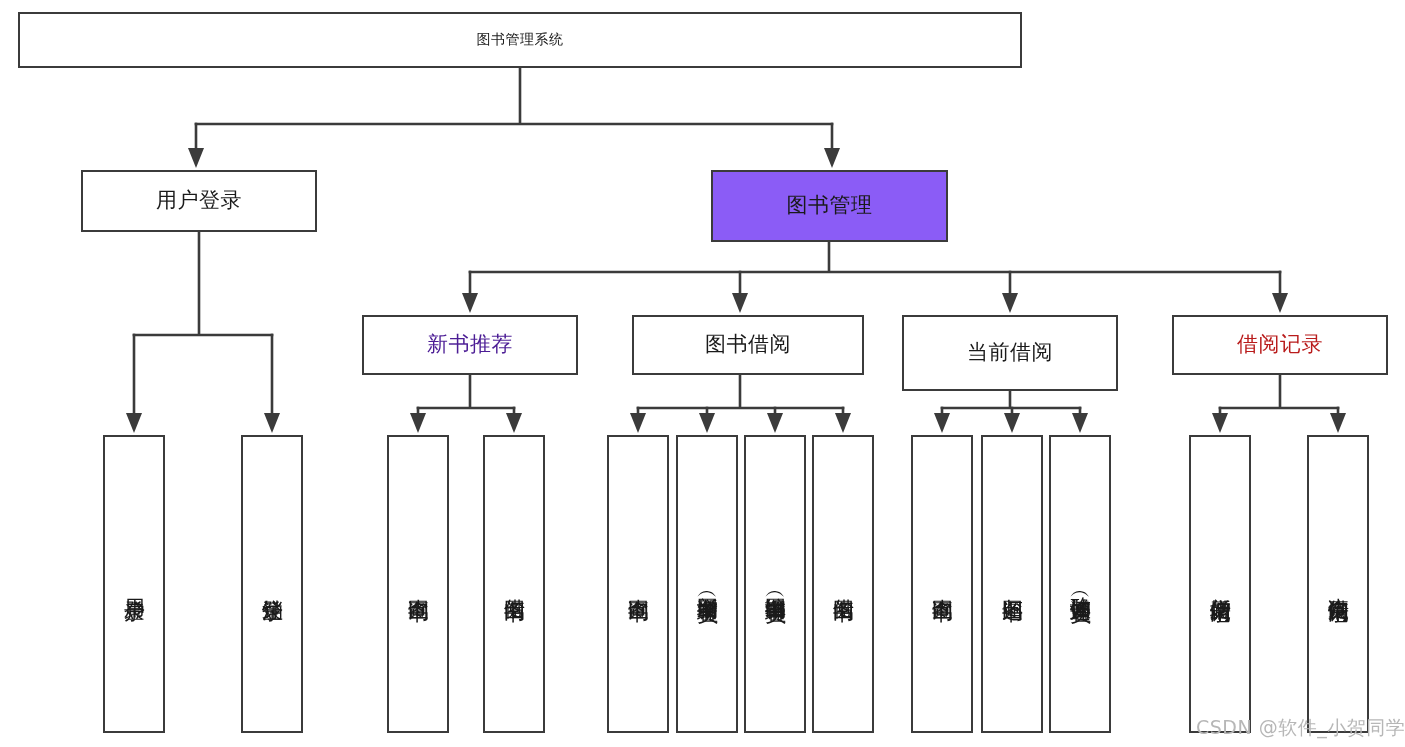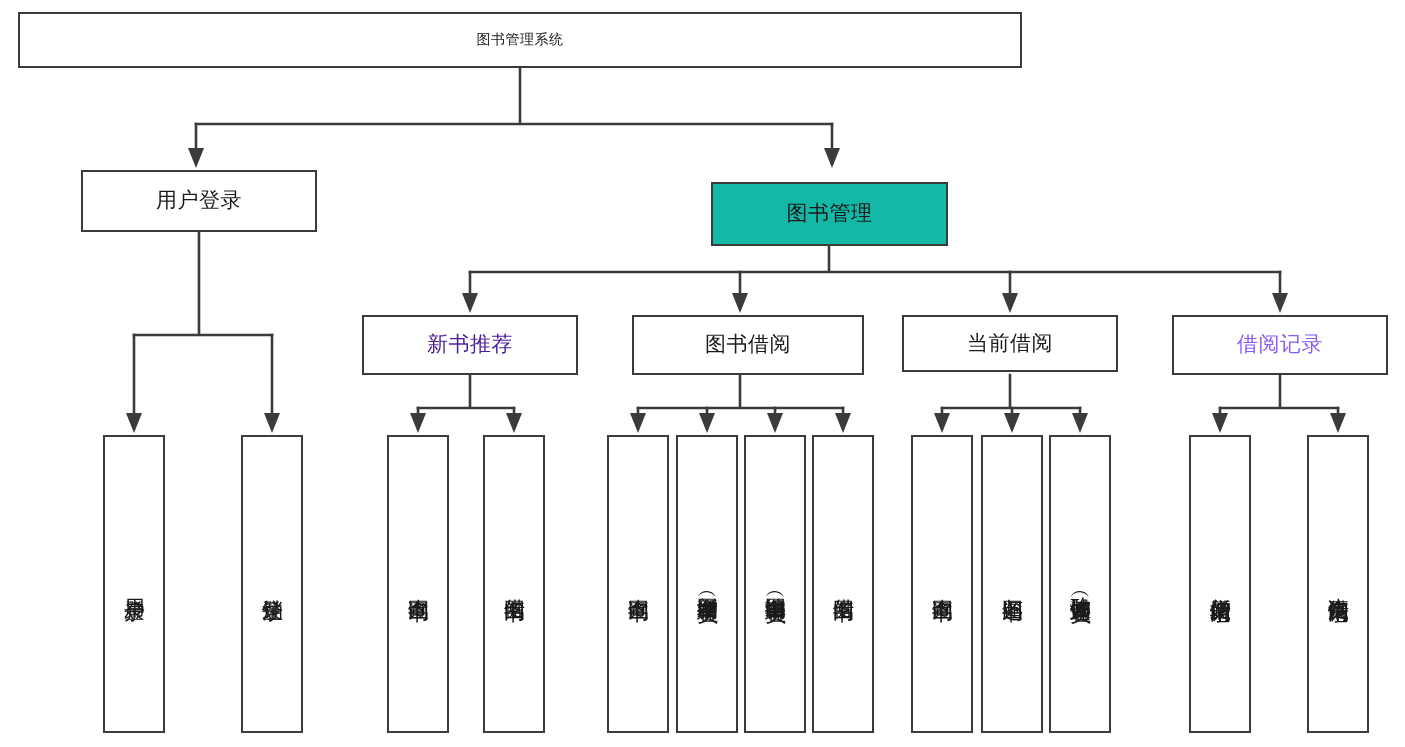--- a/index.html
+++ b/index.html
@@ -130,34 +130,34 @@
       </g>
   </svg>
 
   <div id="node-layer">
       <div class="node-box root" style="left: 18px; top: 12px; width: 1004px; height: 56px; border-color: rgb(59, 59, 59); background: rgb(255, 255, 255);">
         <span class="node-label-h" style="color: rgb(26, 26, 26);">图书管理系统</span>
       </div>
       <div class="node-box level2" style="left: 81px; top: 170px; width: 236px; height: 62px; border-color: rgb(59, 59, 59); background: rgb(255, 255, 255);">
         <span class="node-label-h" style="color: rgb(26, 26, 26);">用户登录</span>
       </div>
-      <div class="node-box level2" style="left: 711px; top: 170px; width: 237px; height: 64px; border-color: rgb(59, 59, 59); background: #14b8a6; margin-top: 12px;">
+      <div class="node-box level2" style="left: 711px; top: 170px; width: 237px; height: 72px; border-color: rgb(59, 59, 59); background: #8b5cf6;">
         <span class="node-label-h" style="color: rgb(26, 26, 26);">图书管理</span>
       </div>
       <div class="node-box level3" style="left: 362px; top: 315px; width: 216px; height: 60px; border-color: rgb(59, 59, 59); background: rgb(255, 255, 255);">
         <span class="node-label-h" style="color: #4c1d95;">新书推荐</span>
       </div>
       <div class="node-box level3" style="left: 632px; top: 315px; width: 232px; height: 60px; border-color: rgb(59, 59, 59); background: rgb(255, 255, 255);">
         <span class="node-label-h" style="color: rgb(26, 26, 26);">图书借阅</span>
       </div>
-      <div class="node-box level3" style="left: 902px; top: 315px; width: 216px; height: 57px; border-color: rgb(59, 59, 59); background: rgb(255, 255, 255);">
+      <div class="node-box level3" style="left: 902px; top: 315px; width: 216px; height: 76px; border-color: rgb(59, 59, 59); background: rgb(255, 255, 255);">
         <span class="node-label-h" style="color: rgb(26, 26, 26);">当前借阅</span>
       </div>
       <div class="node-box level3" style="left: 1172px; top: 315px; width: 216px; height: 60px; border-color: rgb(59, 59, 59); background: rgb(255, 255, 255);">
-        <span class="node-label-h" style="color: #8b5cf6;">借阅记录</span>
+        <span class="node-label-h" style="color: #b91c1c;">借阅记录</span>
       </div>
       <div class="node-box leaf" style="left: 103px; top: 435px; width: 62px; height: 298px; border-color: rgb(59, 59, 59); background: rgb(255, 255, 255);">
         <span class="node-label-v" style="color: rgb(26, 26, 26);">用户登录</span>
       </div>
       <div class="node-box leaf" style="left: 241px; top: 435px; width: 62px; height: 298px; border-color: rgb(59, 59, 59); background: rgb(255, 255, 255);">
         <span class="node-label-v" style="color: rgb(26, 26, 26);">注销登录</span>
       </div>
       <div class="node-box leaf" style="left: 387px; top: 435px; width: 62px; height: 298px; border-color: rgb(59, 59, 59); background: rgb(255, 255, 255);">
         <span class="node-label-v" style="color: rgb(26, 26, 26);">查询图书</span>
       </div>
@@ -186,14 +186,15 @@
         <span class="node-label-v" style="color: rgb(26, 26, 26);">确认归还（管理员）</span>
       </div>
       <div class="node-box leaf" style="left: 1189px; top: 435px; width: 62px; height: 298px; border-color: rgb(59, 59, 59); background: rgb(255, 255, 255);">
         <span class="node-label-v" style="color: rgb(26, 26, 26);">新增借阅记录</span>
       </div>
       <div class="node-box leaf" style="left: 1307px; top: 435px; width: 62px; height: 298px; border-color: rgb(59, 59, 59); background: rgb(255, 255, 255);">
         <span class="node-label-v" style="color: rgb(26, 26, 26);">查询借阅记录</span>
       </div>
     </div>
 
+  <div class="watermark" style="left: 1196px; top: 715px; color: rgb(183, 183, 183);">CSDN @软件_小贺同学</div>
 
 </div>
 
 </body></html>

